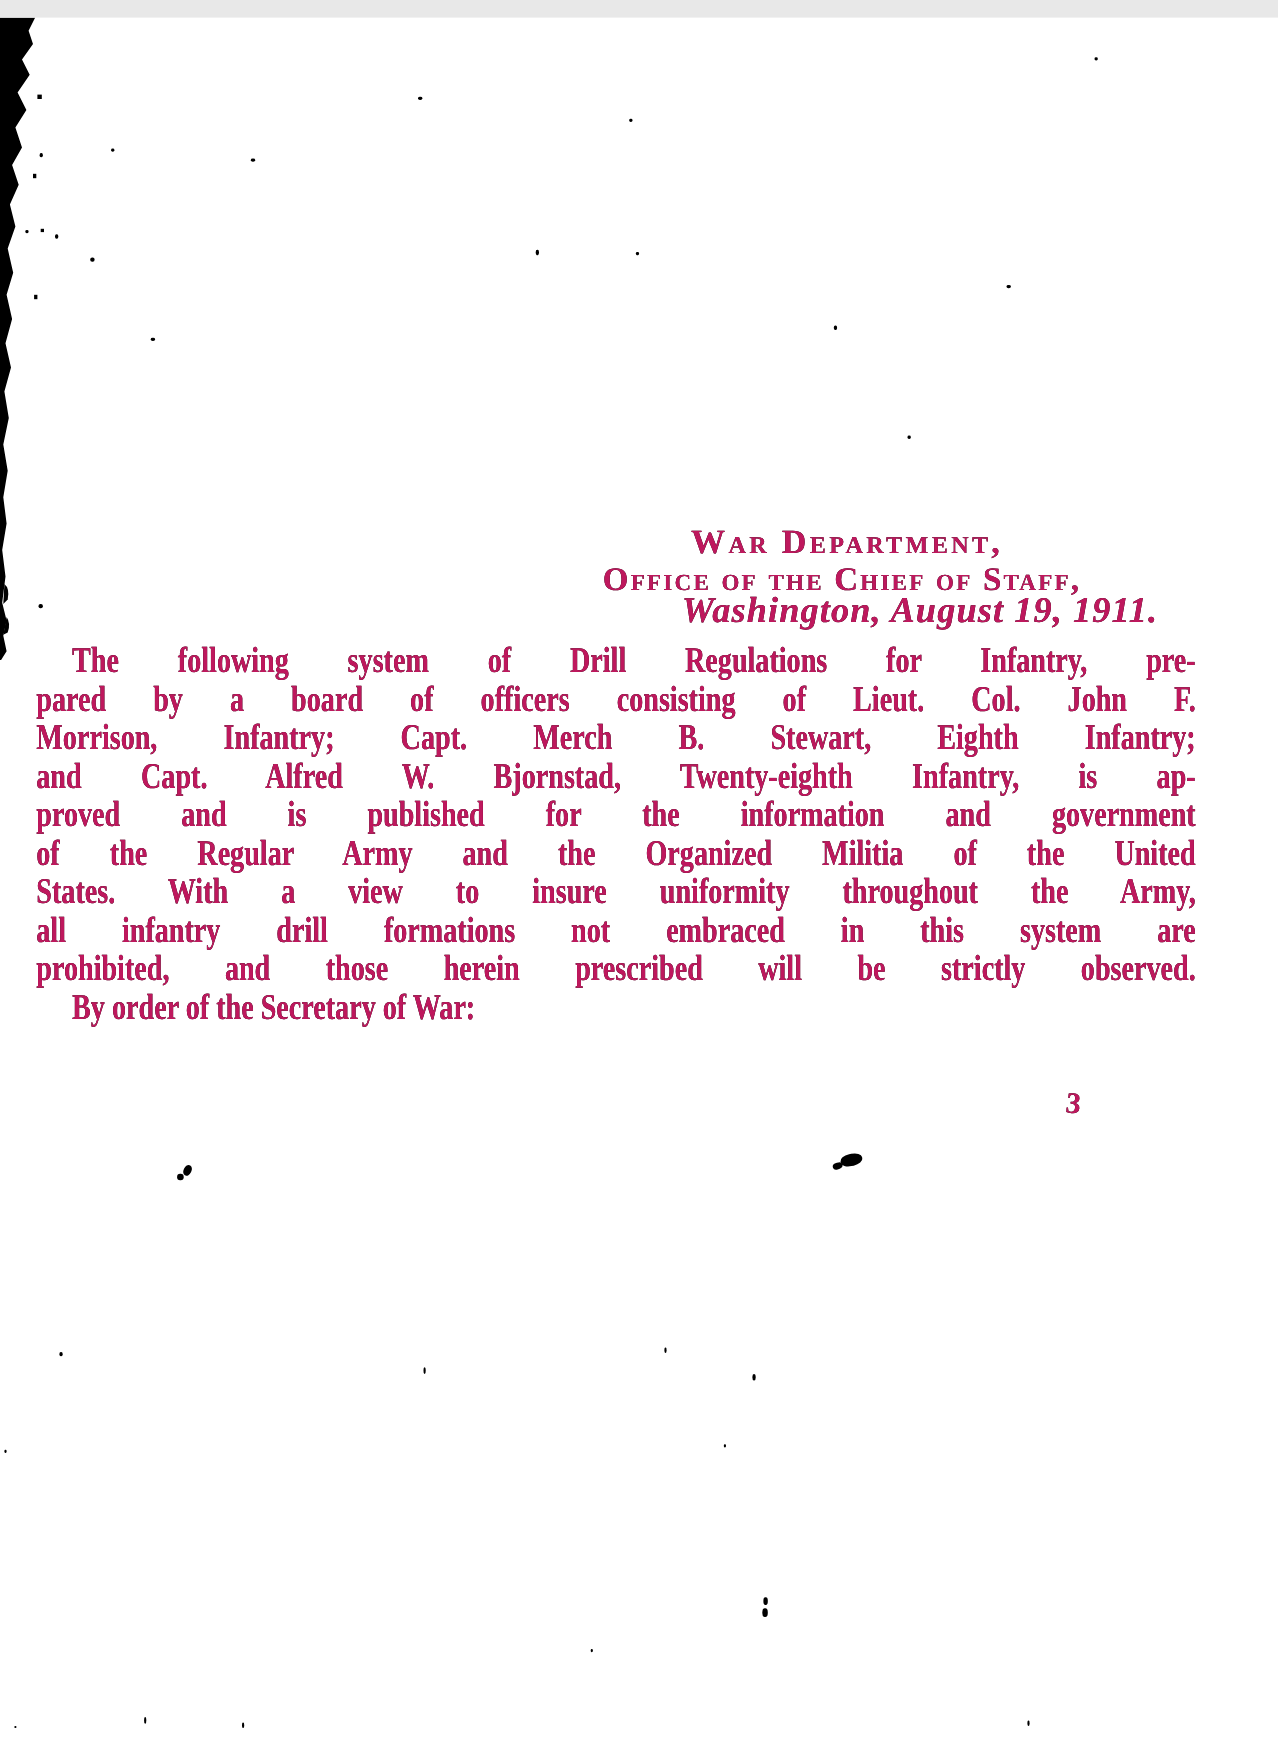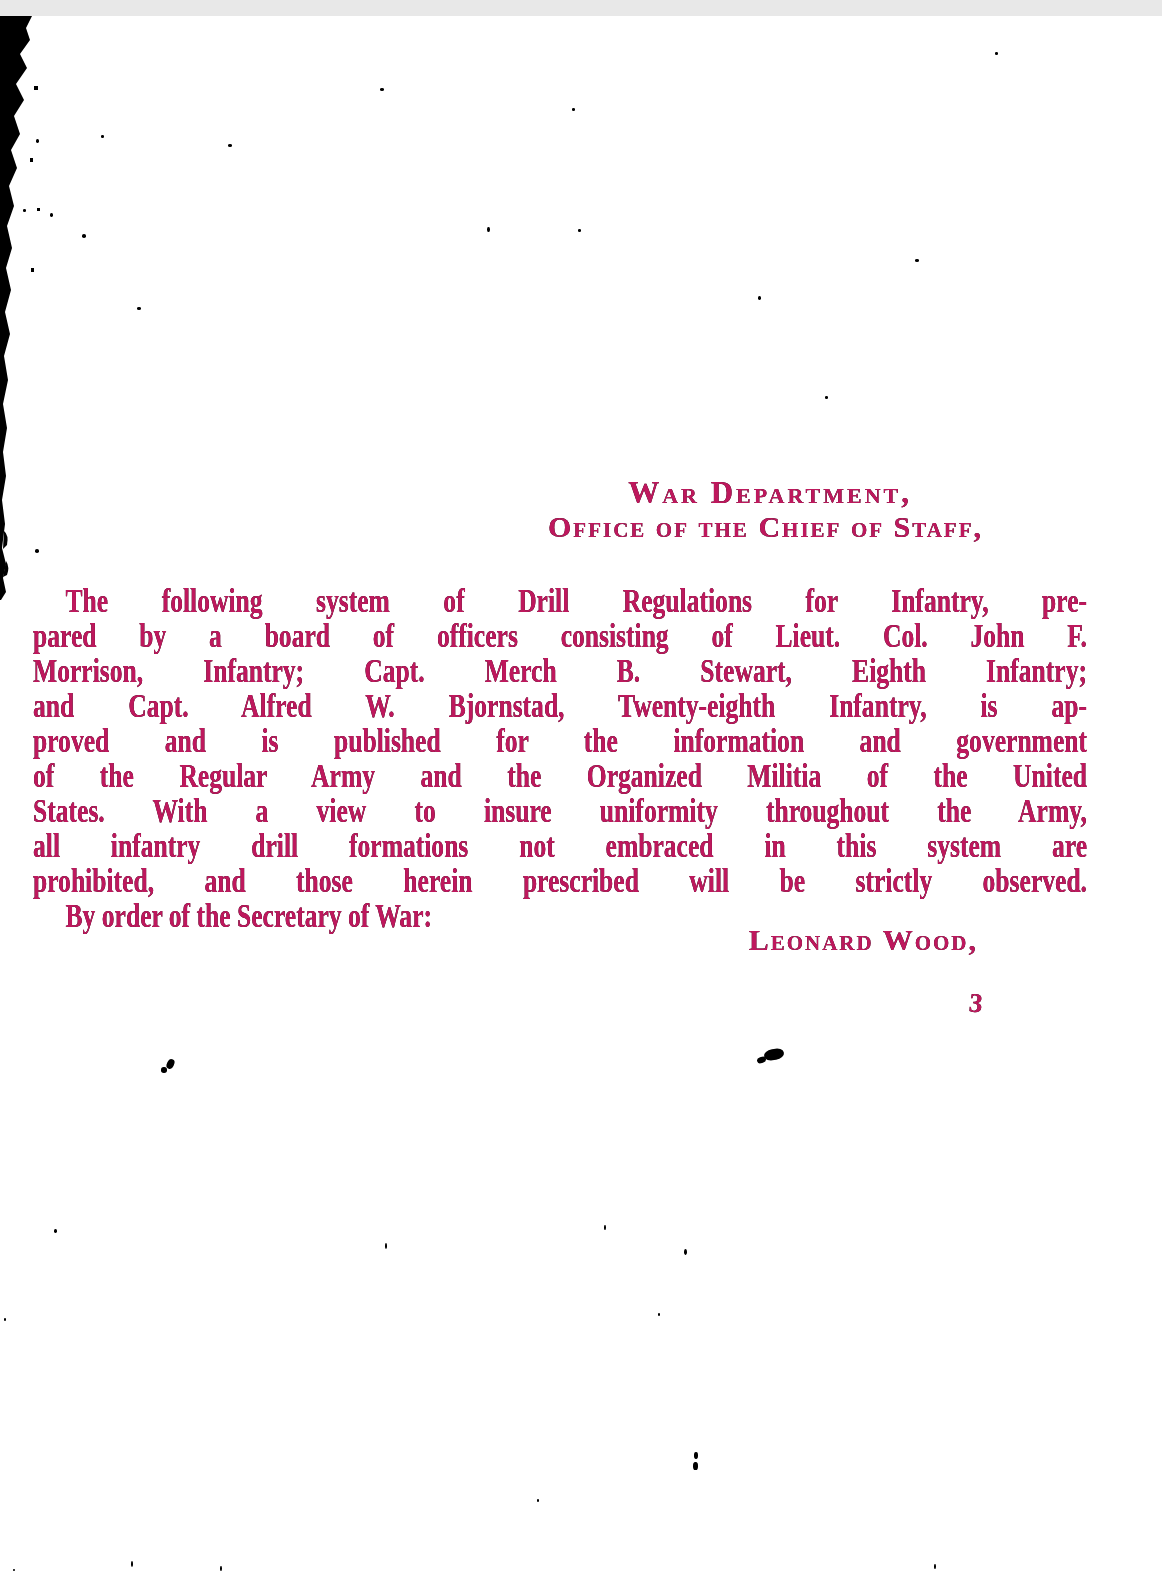--- a/index.html
+++ b/index.html
@@ -67,35 +67,35 @@
     <rect x="34" y="70" width="4" height="4" fill="#000"></rect>
     <rect x="30" y="142" width="3" height="4" fill="#000"></rect>
     <rect x="37" y="192" width="3" height="3" fill="#000"></rect>
     <rect x="31" y="252" width="3" height="4" fill="#000"></rect>
     <path d="M4 515 q5 4 3 14 l-4 4 z" fill="#000"></path>
     <path d="M6 545 q4 6 1 14 l-4 2 z" fill="#000"></path>
   </svg>
 
   <div class="h-line h1">War Department,</div>
   <div class="h-line h2">Office of the Chief of Staff,</div>
+  <div class="h-line h3">Washington, August 19, 1911.</div>
 
   <div class="para">
     <div class="jline first">The following system of Drill Regulations for Infantry, pre-</div>
     <div class="jline">pared by a board of officers consisting of Lieut. Col. John F.</div>
     <div class="jline">Morrison, Infantry; Capt. Merch B. Stewart, Eighth Infantry;</div>
     <div class="jline">and Capt. Alfred W. Bjornstad, Twenty-eighth Infantry, is ap-</div>
     <div class="jline">proved and is published for the information and government</div>
     <div class="jline">of the Regular Army and the Organized Militia of the United</div>
     <div class="jline">States. With a view to insure uniformity throughout the Army,</div>
     <div class="jline">all infantry drill formations not embraced in this system are</div>
     <div class="jline">prohibited, and those herein prescribed will be strictly observed.</div>
     <div class="jline last">By order of the Secretary of War:</div>
   </div>
 
-  <div class="h-line sig1">Leonard Wood,</div>
 
   <div class="pagenum">3</div>
 
   <div id="specks">
       <div class="speck" style="left: 995px; top: 36px; width: 3px; height: 3px;"></div>
       <div class="speck" style="left: 380px; top: 72px; width: 4px; height: 3px;"></div>
       <div class="speck" style="left: 572px; top: 92px; width: 3px; height: 3px;"></div>
       <div class="speck" style="left: 101px; top: 119px; width: 3px; height: 3px;"></div>
       <div class="speck" style="left: 36px; top: 123px; width: 3px; height: 4px;"></div>
       <div class="speck" style="left: 228px; top: 128px; width: 4px; height: 3px;"></div>

